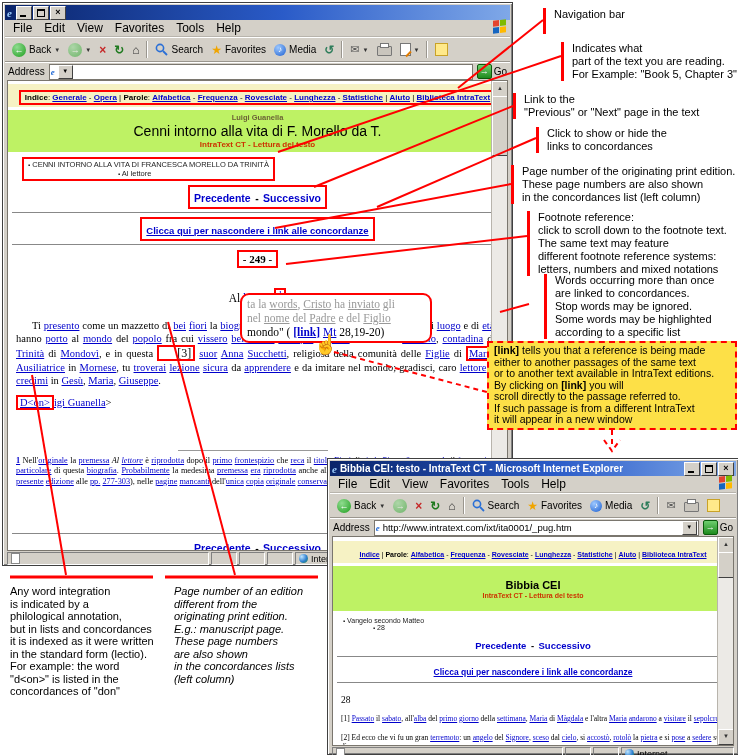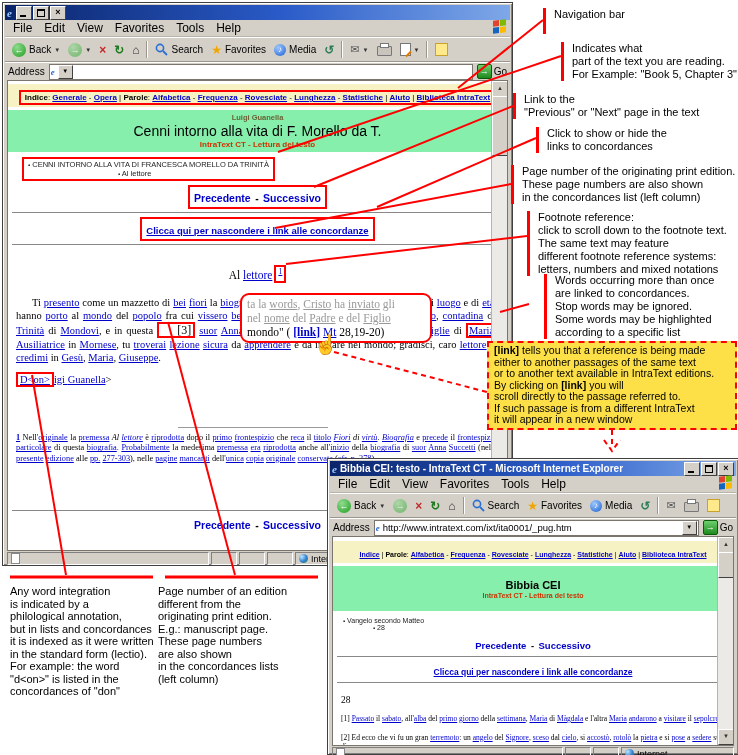--- a/index.html
+++ b/index.html
@@ -76,21 +76,21 @@
           border-left:1px solid #b8b4ac;}
   .sarr{position:absolute;left:0;width:14px;height:14px;background:#D4D0C8;border:1px solid;
         border-color:#fff #404040 #404040 #fff;font-size:6px;text-align:center;line-height:13px;color:#333;top:0;}
   .sarr.sdown{top:auto;bottom:0;}
   .sthumb{position:absolute;left:0;top:15px;width:14px;background:#D4D0C8;border:1px solid;
           border-color:#fff #404040 #404040 #fff;}
   
   .pnav{margin-top:3px;background:#F6F2C4;text-align:center;padding:2px 0;}
   .pnav .rbox{font-size:8px;}
   .rbox{border:2px solid #f00;padding:1px 4px;display:inline-block;}
-  .pheader{margin-top:3px;background:#86efac;text-align:center;padding:3px 0;}
+  .pheader{margin-top:3px;background:#bef264;text-align:center;padding:3px 0;}
   .author{font-size:7.5px;font-weight:bold;color:#6b6236;}
   .ptitle{font-size:14px;color:#000;margin-top:1px;}
   .psub{font-size:8px;font-weight:bold;color:#cc3300;margin-top:1px;}
   .crumbswrap{margin:5px 0 0 14px;}
   .crumbbox{font-size:7.5px;color:#222;}
   .crumb2{margin-left:90px;}
   .sqb{font-size:6px;}
   .cc{text-align:center;margin-top:4px;}
   .pn{color:#0000cc;font-weight:bold;font-size:10.5px;}
   .dsh{font-weight:bold;font-size:10.5px;}
@@ -255,20 +255,21 @@
         <div class="crumbswrap">
           <span class="rbox crumbbox">
             <div class="crumb1"><span class="sqb">▪</span> <span>CENNI INTORNO ALLA VITA DI FRANCESCA MORELLO DA TRINITÀ</span></div>
             <div class="crumb2"><span class="sqb">▪</span> <span>Al lettore</span></div>
           </span>
         </div>
         <div class="cc"><span class="rbox"><a class="pn">Precedente</a> <span class="dsh">-</span> <a class="pn">Successivo</a></span></div>
         <div class="phr"></div>
         <div class="cc"><span class="rbox"><a class="toggle">Clicca qui per nascondere i link alle concordanze</a></span></div>
         <div class="phr"></div>
+        <div class="cc"><span class="rbox pgno">- 249 -</span></div>
         <div class="heading"><span>Al </span><a class="ln">lettore</a><span class="rbox supbox"><a class="ln sup">1</a></span></div>
         <div class="para"><span>Ti </span><span class="ln">presento</span><span> come un mazzetto di </span><span class="ln">bei</span><span> </span><span class="ln">fiori</span><span> la </span><span class="ln">biografia</span><span> di due </span><span class="ln">cristiane</span><span> che, non </span><span class="ln">guari</span><span> </span><span class="ln">distanti</span><span> di </span><span class="ln">luogo</span><span> e di </span><span class="ln">età</span><span>, hanno </span><span class="ln">porto</span><span> al </span><span class="ln">mondo</span><span> del </span><span class="ln">popolo</span><span> fra cui </span><span class="ln">vissero</span><span> </span><span class="ln">bellissimo</span><span> </span><span class="ln">esempio</span><span> di </span><span class="ln">pietà</span><span>: Francesca </span><span class="ln">Morello</span><span>, </span><span class="ln">contadina</span><span> da </span><span class="ln">Trinità</span><span> di </span><span class="ln">Mondovì</span><span>, e in questa </span><span class="rbox">[3]</span><span> </span><span class="ln">suor</span><span> </span><span class="ln">Anna</span><span> </span><span class="ln">Succhetti</span><span>, religiosa della comunità delle </span><span class="ln">Figlie</span><span> di </span><span class="ln rboxm">Maria</span><span> </span><span class="ln">Ausiliatrice</span><span> in </span><span class="ln">Mornese</span><span>, tu </span><span class="ln">troverai</span><span> </span><span class="ln">lezione</span><span> </span><span class="ln">sicura</span><span> da </span><span class="ln">apprendere</span><span> e da imitare nel mondo; gradisci, caro </span><span class="ln">lettore</span><span>, e </span><span class="ln">credimi</span><span> in </span><span class="ln">Gesù</span><span>, </span><span class="ln">Maria</span><span>, </span><span class="ln">Giuseppe</span><span>.</span></div>
         <div class="donline"><span class="ln rboxd">D&lt;on&gt;</span><span class="ln">igi </span><span class="ln">Guanella</span><span>&gt;</span></div>
         <div class="fnsep"></div>
         <div class="footnote"><span class="lnb">1</span><span> Nell'</span><span class="ln">originale</span><span> la </span><span class="ln">premessa</span><span> </span><span class="i">Al </span><span class="ln i">lettore</span><span> è </span><span class="ln">riprodotta</span><span> dopo il </span><span class="ln">primo</span><span> </span><span class="ln">frontespizio</span><span> che </span><span class="ln">reca</span><span> il </span><span class="ln">titolo</span><span> </span><span class="ln i">Fiori</span><span class="i"> di </span><span class="ln i">virtù</span><span>. </span><span class="ln i">Biografia</span><span> e </span><span class="ln">precede</span><span> il </span><span class="ln">frontespizio</span><span> </span><span class="ln">particolare</span><span> di questa </span><span class="ln">biografia</span><span>. </span><span class="ln">Probabilmente</span><span> la medesima </span><span class="ln">premessa</span><span> </span><span class="ln">era</span><span> </span><span class="ln">riprodotta</span><span> anche all'</span><span class="ln">inizio</span><span> della </span><span class="ln">biografia</span><span> di </span><span class="ln">suor</span><span> </span><span class="ln">Anna</span><span> </span><span class="ln">Succetti</span><span> (nella </span><span class="ln">presente</span><span> </span><span class="ln">edizione</span><span> alle </span><span class="ln">pp.</span><span> </span><span class="ln">277-303</span><span>), nelle </span><span class="ln">pagine</span><span> </span><span class="ln">mancanti</span><span> dell'</span><span class="ln">unica</span><span> </span><span class="ln">copia</span><span> </span><span class="ln">originale</span><span> </span><span class="ln">conservata</span><span> (</span><span class="ln">cfr.</span><span> </span><span class="ln">p.</span><span> </span><span class="ln">278</span><span>).</span></div>
         <div class="phr bighr"></div>
         <div class="cc b2"><a class="pn">Precedente</a> <span class="dsh">-</span> <a class="pn">Successivo</a></div>
 
         <div class="quotebox">
           <div class="ql"><span>ta la </span><span class="gyl">words</span><span>, </span><span class="gyl">Cristo</span><span> ha </span><span class="gyl">inviato</span><span> gli</span></div>
@@ -454,21 +455,21 @@
 it will appear in a new window</span></div>
   <div class="note noleft" style="left:10px;top:585px;width:150px;">Any word integration
 is indicated by a
 philological annotation,
 but in lists and concordances
 it is indexed as it were written
 in the standard form (lectio).
 For example: the word
 "d&lt;on&gt;" is listed in the
 concordances of "don"</div>
-  <div class="note noleft" style="left:158px;top:585px;width:150px;">Page number of an edition
+  <div class="note noleft" style="left:174px;top:585px;width:150px;font-style:italic;">Page number of an edition
 different from the
 originating print edition.
 E.g.: manuscript page.
 These page numbers
 are also shown
 in the concordances lists
 (left column)</div>
 
   <svg class="overlay" width="738" height="755" viewBox="0 0 738 755">
     <g stroke="#ff0000" stroke-width="2" fill="none">

